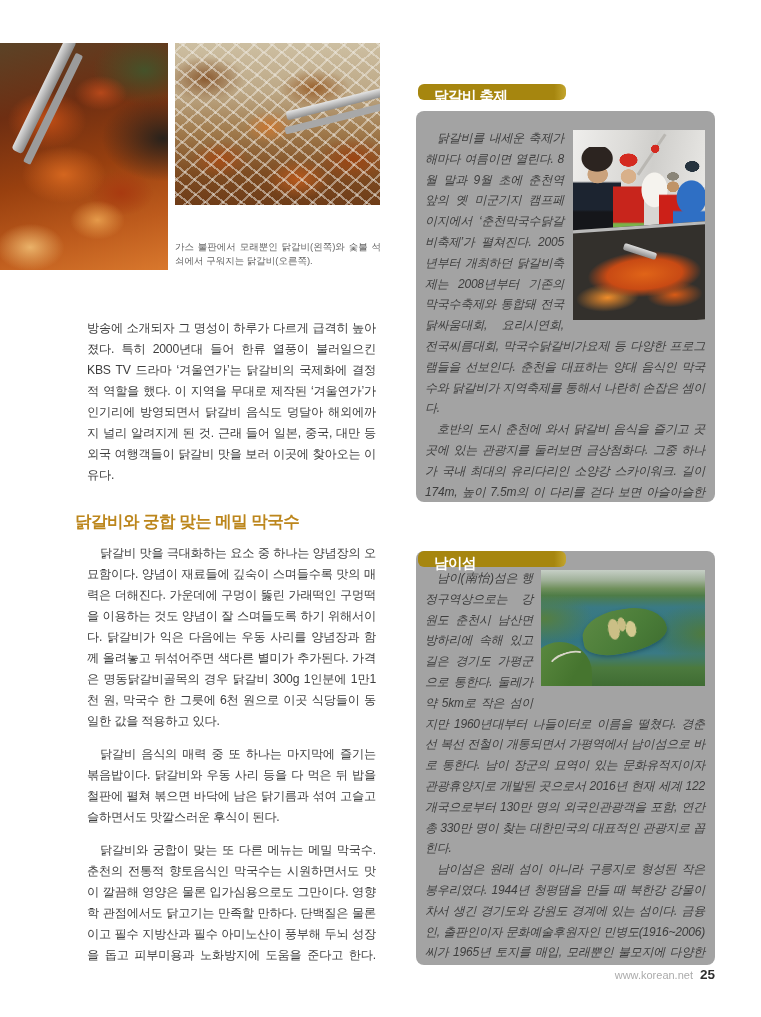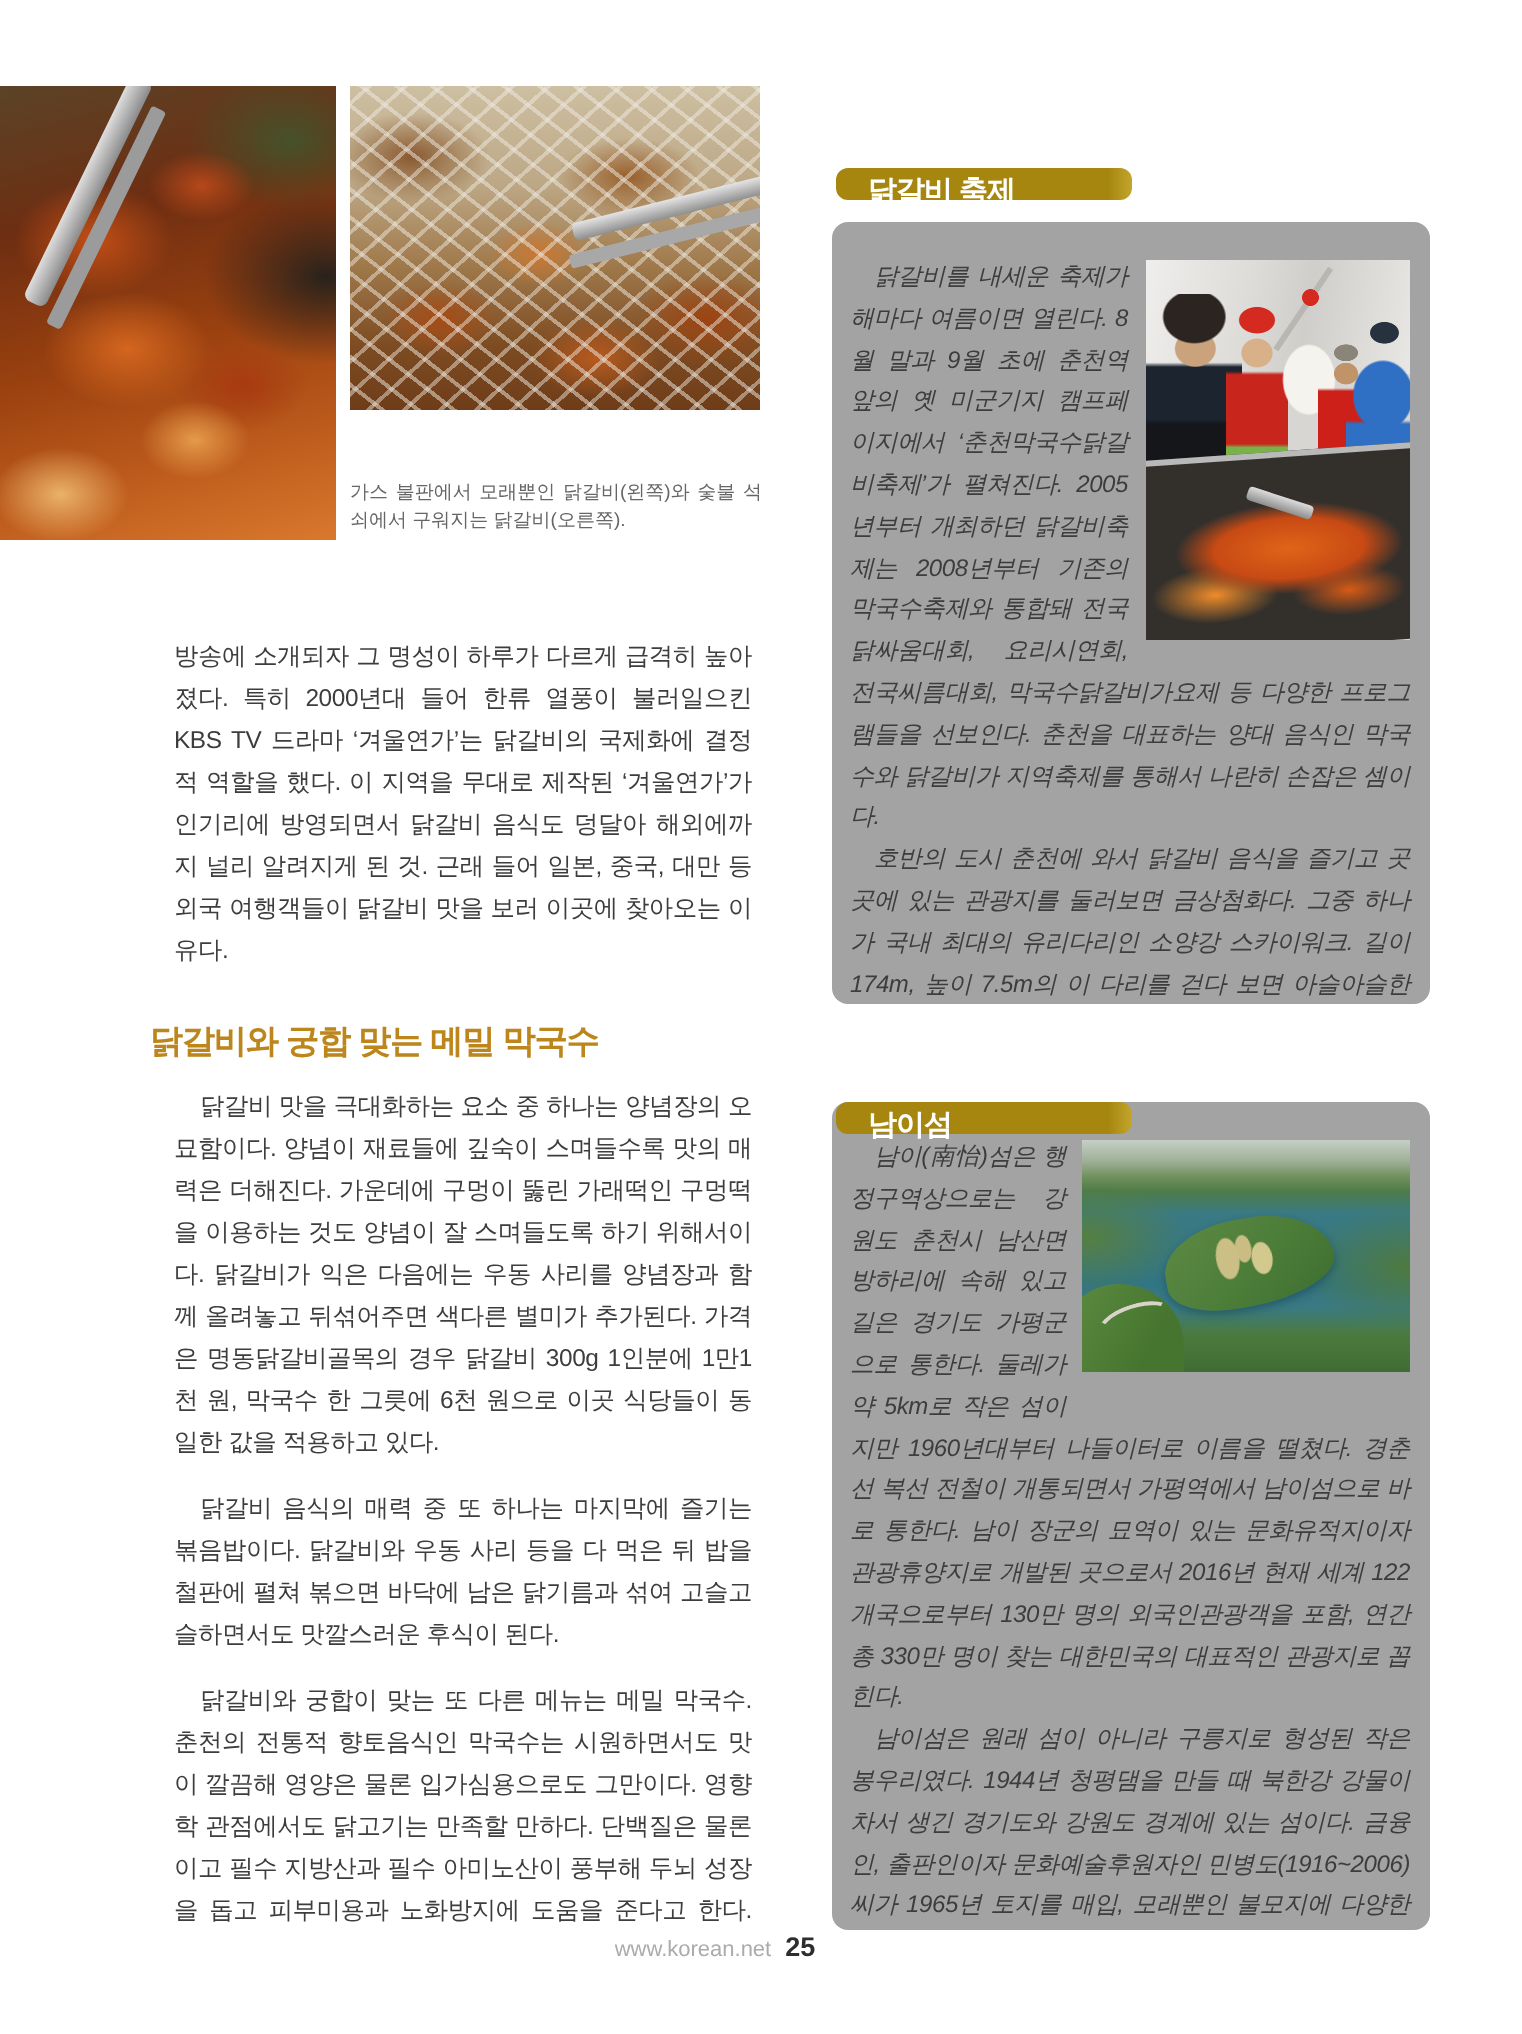--- a/index.html
+++ b/index.html
@@ -131,21 +131,21 @@
       radial-gradient(7px 12px at 48% 34%, #c9bd84 0 55%, transparent 60%),
       linear-gradient(140deg,#5d8a44 0%,#4a7c38 60%,#3f6e30 100%);
     box-shadow:0 2px 4px rgba(0,40,60,.35);}
   .nami-hill{position:absolute;left:-7%;bottom:-6%;width:38%;height:44%;
     border-radius:55% 60% 0 0/65% 70% 0 0;
     background:linear-gradient(120deg,#5e8c42,#46752f 70%);}
   .nami-road{position:absolute;left:4%;bottom:12%;width:22%;height:14%;
     border:2px solid #d8d5c8;border-color:#d8d5c8 transparent transparent transparent;
     border-radius:50%;transform:rotate(-18deg);}
   
-  .footer{position:absolute;left:0;top:965px;width:715px;text-align:center;}
+  .footer{position:absolute;left:0;top:965px;width:715px;text-align:right;}
   .footer .url{font-size:11px;color:#ababab;}
   .footer .pagenum{font-size:13.5px;font-weight:bold;color:#2e2e2e;margin-left:7px;}
 </style>
 </head>
 <body>
 
 <div class="page">
 
   <div class="photo photo-left">
     <div class="tong-left"></div>

